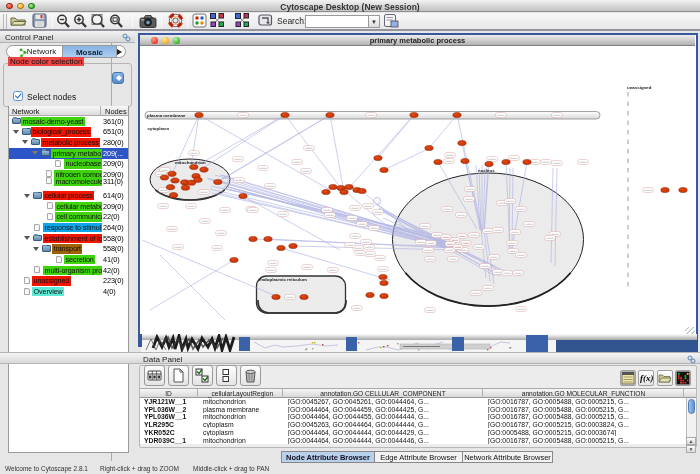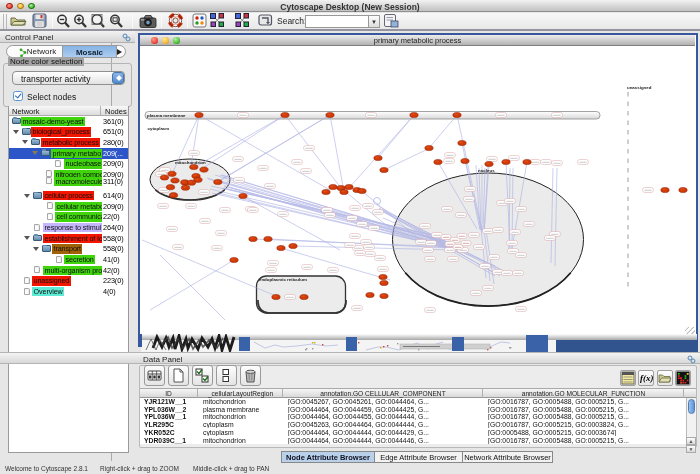--- a/index.html
+++ b/index.html
@@ -20,21 +20,21 @@
 #search-arrow { position:absolute; left:368px; top:14.5px; width:12px; height:13px; background:linear-gradient(#fdfdfd,#dcdcdc); border:1px solid #999; font-size:6px; text-align:center; line-height:13px; color:#333; }
 
 #cp { position:absolute; left:0; top:31px; width:112px; height:430px; background:#e6e6e6; border-right:1px solid #aaa; }
 #cp-head { position:absolute; left:0; top:0; width:135px; height:12px; background:linear-gradient(#f2f2f2,#d6d6d6); border-bottom:1px solid #b0b0b0; }
 #cp-head span { position:absolute; left:5px; top:1.5px; font-size:8px; color:#222; }
 #tabs { position:absolute; left:6px; top:14px; width:120px; height:13px; border:1px solid #9a9a9a; border-radius:7px; background:#fcfcfc; overflow:hidden; }
 #tab-network { position:absolute; left:14px; top:0; width:41px; height:13px; font-size:8px; color:#222; text-align:center; line-height:12px; }
 #tab-mosaic { position:absolute; left:55px; top:0; width:55px; height:13px; background:linear-gradient(#85b2e4,#b4d2f2); font-size:8px; font-weight:bold; color:#123; text-align:center; line-height:13px; border-left:1px solid #9a9a9a; border-right:1px solid #9a9a9a; }
 #tab-arrow { position:absolute; right:3px; top:3px; width:0; height:0; border-left:5px solid #222; border-top:3.5px solid transparent; border-bottom:3.5px solid transparent; }
 #groupbox { position:absolute; left:3px; top:32px; width:129px; height:44px; border:1px solid #b4b4b4; border-radius:3px; }
-#groupbox-label { position:absolute; left:8px; top:25.5px; background:#a3a3a3; padding:0 2px; font-size:8px; color:#111; }
+#groupbox-label { position:absolute; left:8px; top:25.5px; background:#ef4444; padding:0 2px; font-size:8px; color:#111; }
 #combo { position:absolute; left:12px; top:40px; width:113px; height:14px; background:linear-gradient(#ffffff,#e2e2e2); border:1px solid #909090; border-radius:4px; font-size:8.5px; color:#111; line-height:14px; padding-left:8px; }
 #combo-btn { position:absolute; left:112px; top:41px; width:12px; height:12px; border-radius:3px; background:linear-gradient(#8ab6e8,#5588cc); border:1px solid #4477aa; }
 #combo-btn:before { content:""; position:absolute; left:3px; top:2px; border-left:3px solid transparent; border-right:3px solid transparent; border-bottom:3.5px solid #fff; }
 #combo-btn:after { content:""; position:absolute; left:3px; bottom:2px; border-left:3px solid transparent; border-right:3px solid transparent; border-top:3.5px solid #fff; }
 #chk { position:absolute; left:13px; top:60px; width:10px; height:10px; background:#fff; border:1.5px solid #5593d2; border-radius:2.5px; }
 #chk:before { content:""; position:absolute; left:1px; top:1px; width:5px; height:2.5px; border-left:1.8px solid #2a6ab8; border-bottom:1.8px solid #2a6ab8; transform:rotate(-50deg); }
 #chk-label { position:absolute; left:27px; top:61px; font-size:8.5px; color:#111; }
 #treebox { position:absolute; left:8px; top:75px; width:121px; height:347px; background:#fff; border:1px solid #9a9a9a; }
 #tree-head { position:absolute; left:8px; top:75px; width:121px; height:9.5px; background:linear-gradient(#f8f8f8,#dcdcdc); border-bottom:1px solid #aaa; border-right:1px solid #9a9a9a; border-left:1px solid #9a9a9a; }
 #tree-head b { position:absolute; top:0.5px; font-size:7.5px; font-weight:normal; color:#111; }
@@ -44,21 +44,21 @@
 .trow.sel { background:#2c55c8; }
 .tri { position:absolute; top:3px; width:0; height:0; border-left:3.5px solid transparent; border-right:3.5px solid transparent; border-top:4.5px solid #555; }
 .fold { position:absolute; top:1.5px; width:8.5px; height:6.5px; background:linear-gradient(#9db9d2,#5f8cb0); border:0.5px solid #3a5a78; border-radius:1px; }
 .fold:before { content:""; position:absolute; left:0; top:-1.5px; width:4px; height:1.5px; background:#5f8cb0; border-radius:1px 1px 0 0; }
 .fil { position:absolute; top:1.2px; width:5.5px; height:7px; background:#fdfdfd; border:0.5px solid #a8a8a8; border-radius:0 1.5px 0 0; box-shadow:inset -0.5px 0.5px 0 #ddd; }
 .tlab { position:absolute; top:0.6px; height:9.4px; line-height:9.4px; padding:0 1.5px; color:#111; white-space:nowrap; overflow:hidden; }
 .tval { position:absolute; left:94px; top:0.6px; height:9.4px; line-height:9.4px; font-size:7.3px; }
 
 #win { position:absolute; left:138px; top:33px; width:560px; height:307px; background:#fff; border:2.5px solid #37589f; border-top:2px solid #37589f; }
 #win-title { position:absolute; left:0; top:0; width:555px; height:11px; background:linear-gradient(#ededed,#b2b2b2); border-bottom:1px solid #808080; }
-#win-title .t { position:absolute; left:0; right:0; top:1px; text-align:center; font-size:7.5px; font-weight:normal; color:#222; }
+#win-title .t { position:absolute; left:0; right:0; top:1px; text-align:center; font-size:7.5px; font-weight:bold; color:#222; }
 .wl { position:absolute; top:2px; width:6.5px; height:6.5px; border-radius:50%; }
 #grip2 { position:absolute; right:1px; bottom:1px; width:10px; height:10px;
   background:repeating-linear-gradient(135deg,#fff 0,#fff 2px,#bbb 2.6px,#bbb 3.4px); }
 
 .frag { position:absolute; }
 
 #dp { position:absolute; left:136px; top:352px; width:564px; height:110px; background:#e6e6e6; }
 #dp-head { position:absolute; left:0px; top:352px; width:700px; height:12px; background:linear-gradient(#f4f4f4,#d8d8d8); border-top:1px solid #b5b5b5; border-bottom:1px solid #b5b5b5; }
 #dp-head span { position:absolute; left:143px; top:1.5px; font-size:8px; color:#222; }
 #dp-body { position:absolute; left:139px; top:365px; width:558px; height:83px; background:#ececec; border:1px solid #b8b8b8; border-radius:2px; }
@@ -191,21 +191,20 @@
           <circle cx="3" cy="1.8" r="1.4" fill="#33aa22"></circle>
           <circle cx="7" cy="4.5" r="1.4" fill="#33aa22"></circle>
           <circle cx="3.5" cy="7.8" r="1.4" fill="#33aa22"></circle>
           <path d="M3,2 L7,4.5 L3.5,7.8" fill="none" stroke="#33aa22" stroke-width="0.8"></path>
         </svg>
       <div id="tab-mosaic">Mosaic</div>
       <div id="tab-arrow"></div>
     </div>
     <div id="groupbox"></div>
     <div id="groupbox-label">Node color selection</div>
-    <div id="combo">transporter activity</div>
     <div id="combo-btn"></div>
     <div id="chk"></div>
     <div id="chk-label">Select nodes</div>
     <div id="treebox"></div>
     <div id="tree-head">
         <b style="left:3px">Network</b>
         <b style="left:96px">Nodes</b>
         <span class="sep"></span>
       </div>
     <div id="tree">
@@ -258,21 +257,21 @@
           <span class="tlab" style="left:46px;max-width:47px;background:#3fd40c">cellular metabo</span>
           <span class="tval" style="color:#000">209(0)</span>
         </div>
         <div class="trow" style="top:95.9px">
           <span class="fil" style="left:38px"></span>
           <span class="tlab" style="left:46px;max-width:47px;background:#3fd40c">cell communicat</span>
           <span class="tval" style="color:#000">22(0)</span>
         </div>
         <div class="trow" style="top:106.5px">
           <span class="fil" style="left:25px"></span>
-          <span class="tlab" style="left:34px;max-width:59px;background:#c4b5fd">response to stimul</span>
+          <span class="tlab" style="left:34px;max-width:59px;background:#0ea5e9">response to stimul</span>
           <span class="tval" style="color:#000">264(0)</span>
         </div>
         <div class="trow" style="top:117.2px">
           <span class="tri" style="left:15px;border-top-color:#555"></span>
           <span class="fold" style="left:24px"></span>
           <span class="tlab" style="left:34px;max-width:59px;background:#f21500">establishment of lo</span>
           <span class="tval" style="color:#000">558(0)</span>
         </div>
         <div class="trow" style="top:127.8px">
           <span class="tri" style="left:24px;border-top-color:#555"></span>

